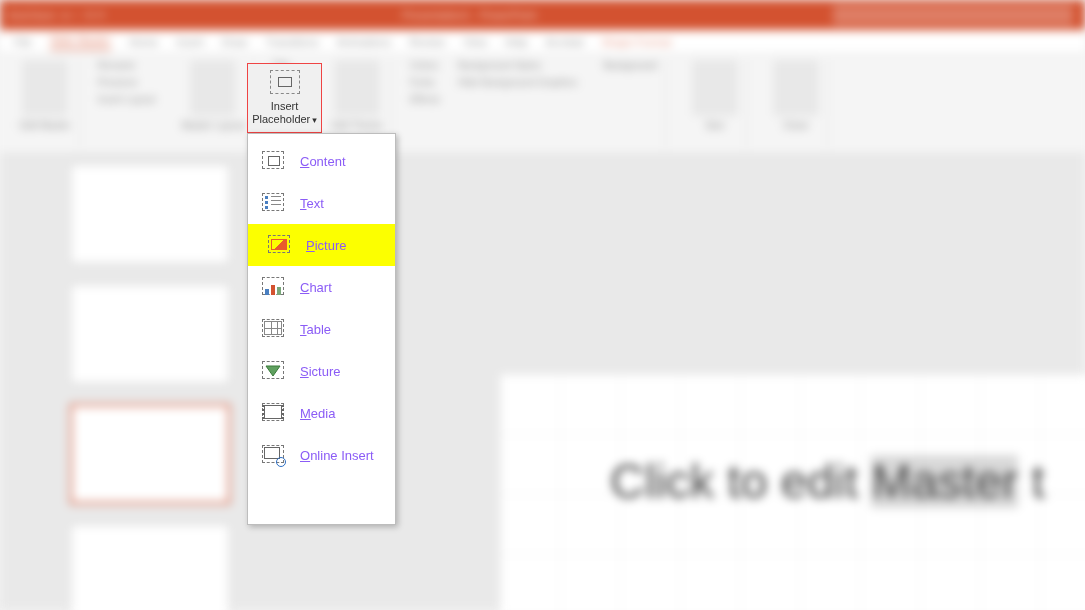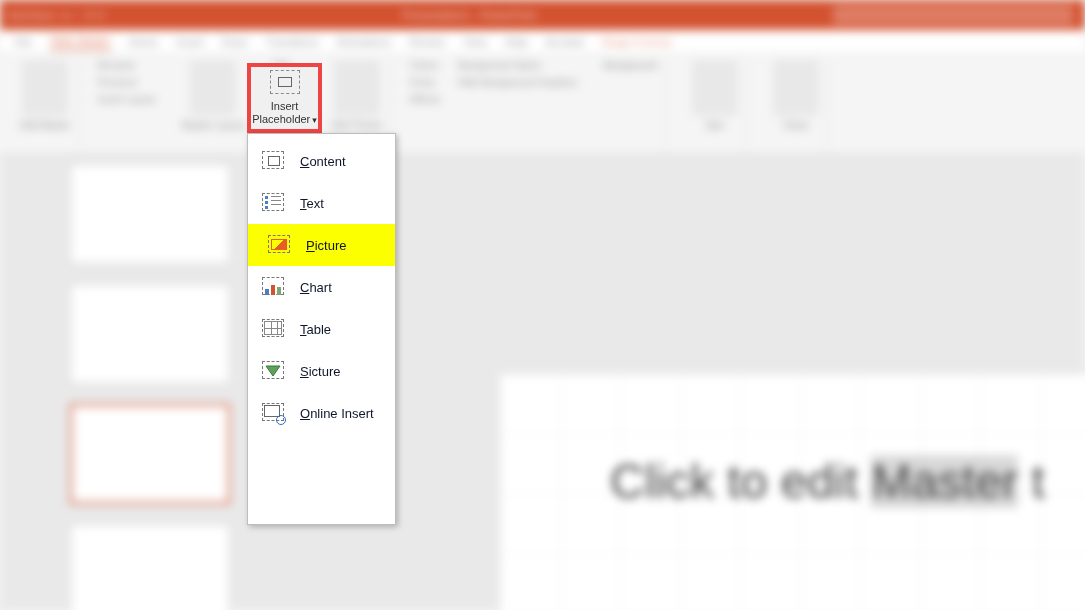--- a/index.html
+++ b/index.html
@@ -45,40 +45,40 @@
       background-image: linear-gradient(#eee 1px, transparent 1px), linear-gradient(90deg, #eee 1px, transparent 1px);
       background-size: 60px 60px; }
     .canvas-title { position: absolute; left: 110px; top: 80px; font-size: 48px; color: #444; }
     .canvas-title .sel { background: rgba(0,0,0,.15);}
 
     
     .focus-layer { position: absolute; inset: 0; }
 
     .placeholder-button {
       position: absolute; left: 247px; top: 63px; width: 75px; height: 70px;
-      background: #f0f0f0; border: 4px solid #ef4444;
+      background: #f0f0f0; border: 1px solid #ef4444;
       display: flex; flex-direction: column; align-items: center; justify-content: center;
       font-size: 11px; color: #333; cursor: pointer;
     }
     .placeholder-button .icon-box {
       width: 30px; height: 24px; border: 1px dashed #888; margin-bottom: 6px;
       display:flex; align-items:center; justify-content:center;
     }
     .placeholder-button .icon-box .inner { width: 14px; height: 10px; border: 1px solid #666;}
     .placeholder-button .lines { text-align: center; line-height: 13px;}
     .placeholder-button .chev { font-size: 9px; margin-left: 2px;}
 
     .dropdown {
       position: absolute; left: 247px; top: 133px; width: 149px; height: 392px;
       background: #fff; border: 1px solid #bdbdbd; box-shadow: 2px 2px 6px rgba(0,0,0,.25);
       padding: 6px 0;
     }
     .menu-item {
       height: 42px; padding: 0 14px; display: flex; align-items: center; gap: 16px;
-      font-size: 13px; color: #0f172a; cursor: pointer;
+      font-size: 13px; color: #8b5cf6; cursor: pointer;
     }
     .menu-item.highlighted { background: #fcff00; padding-left: 20px; }
     .mi-icon { width: 22px; height: 20px; display:flex; align-items:center; justify-content:center; position:relative;}
     .dashed { border: 1px dashed #777; width: 22px; height: 18px; position:absolute; inset:0; }
     .mi-label .u { text-decoration: underline; }
 
     
     .ic-content .dashed::after { content:''; position:absolute; left:5px; top:4px; width:10px; height:8px; border:1px solid #666;}
     .ic-text { display:flex; flex-direction:column; gap:2px; position:absolute; left:3px; top:3px;}
     .ic-text span { width:3px; height:3px; background:#4a7fc1; display:block;}
@@ -247,20 +247,27 @@
     <div class="menu-item">
       <div class="mi-icon ic-smartart">
           <div class="dashed"></div>
         <svg viewBox="0 0 22 18">
             <path d="M4 4 L18 4 L11 14 Z" fill="#5fa05f" stroke="#3a7a3a"></path>
           </svg>
       </div>
       <div class="mi-label"><span class="u">S</span><span>icture</span></div>
     </div>
     <div class="menu-item">
+      <div class="mi-icon ic-media">
+          <div class="dashed"></div>
+          <div class="frame"></div>
+        </div>
+      <div class="mi-label"><span class="u">M</span><span>edia</span></div>
+    </div>
+    <div class="menu-item">
       <div class="mi-icon ic-online">
           <div class="dashed"></div>
           <div class="img2"></div>
           <div class="globe"></div>
         </div>
       <div class="mi-label"><span class="u">O</span><span>nline Insert</span></div>
     </div>
   </div>
 </div>
 

